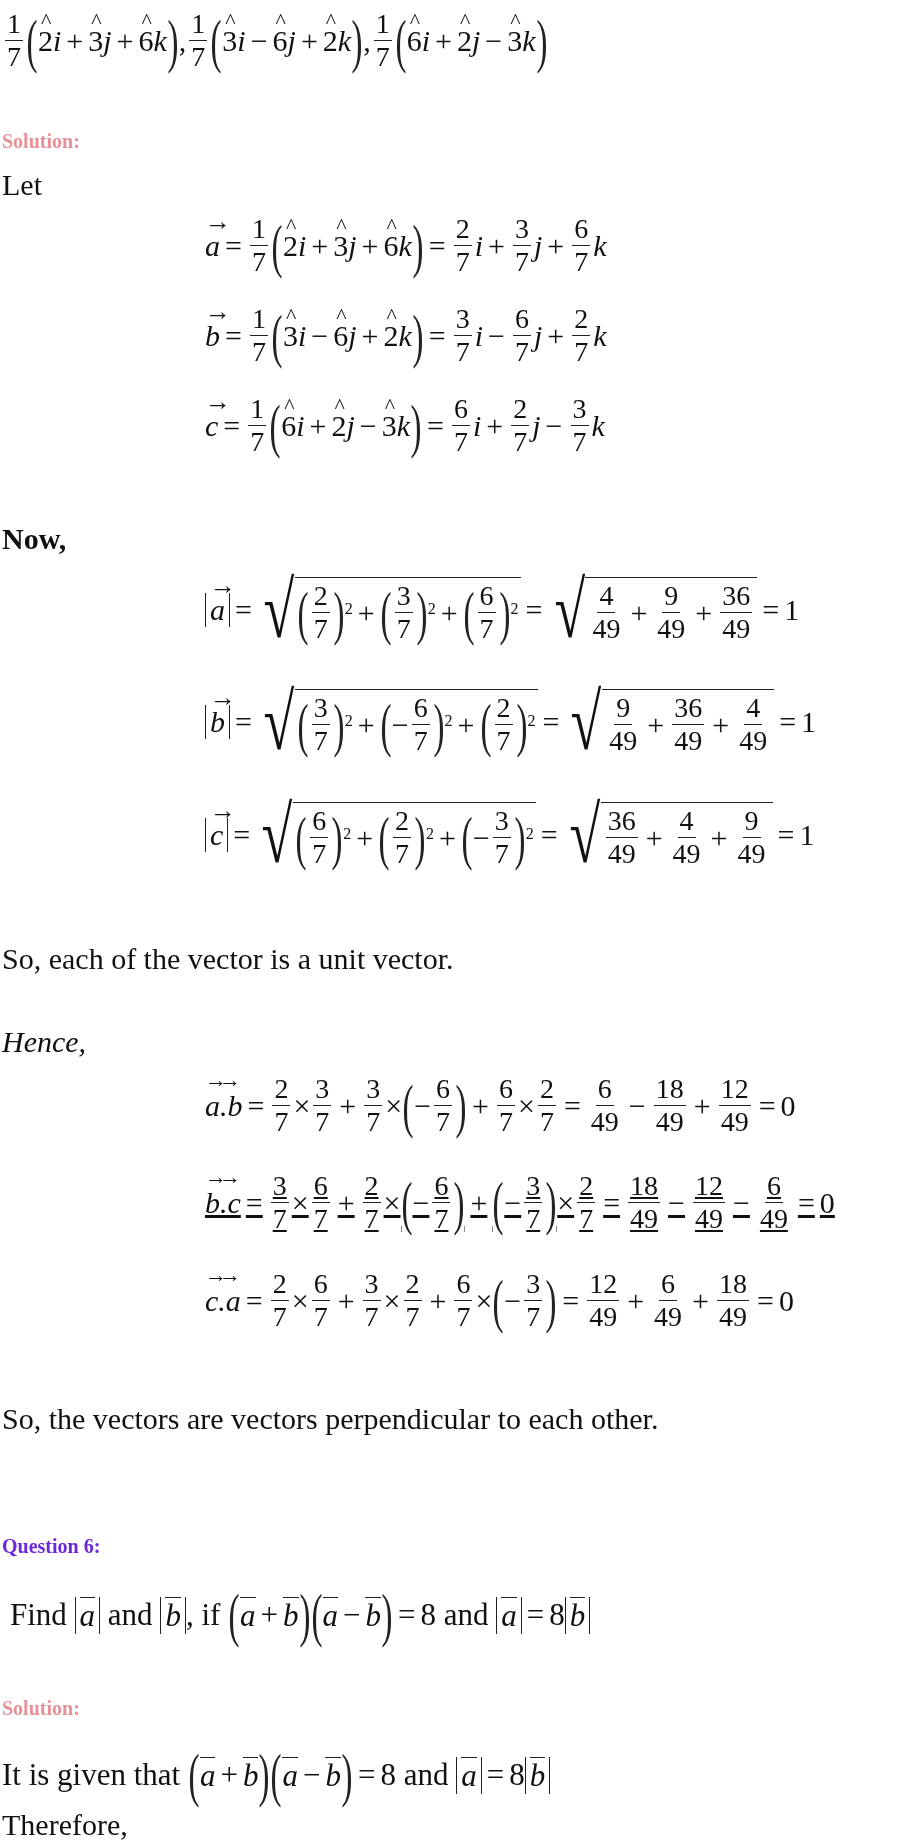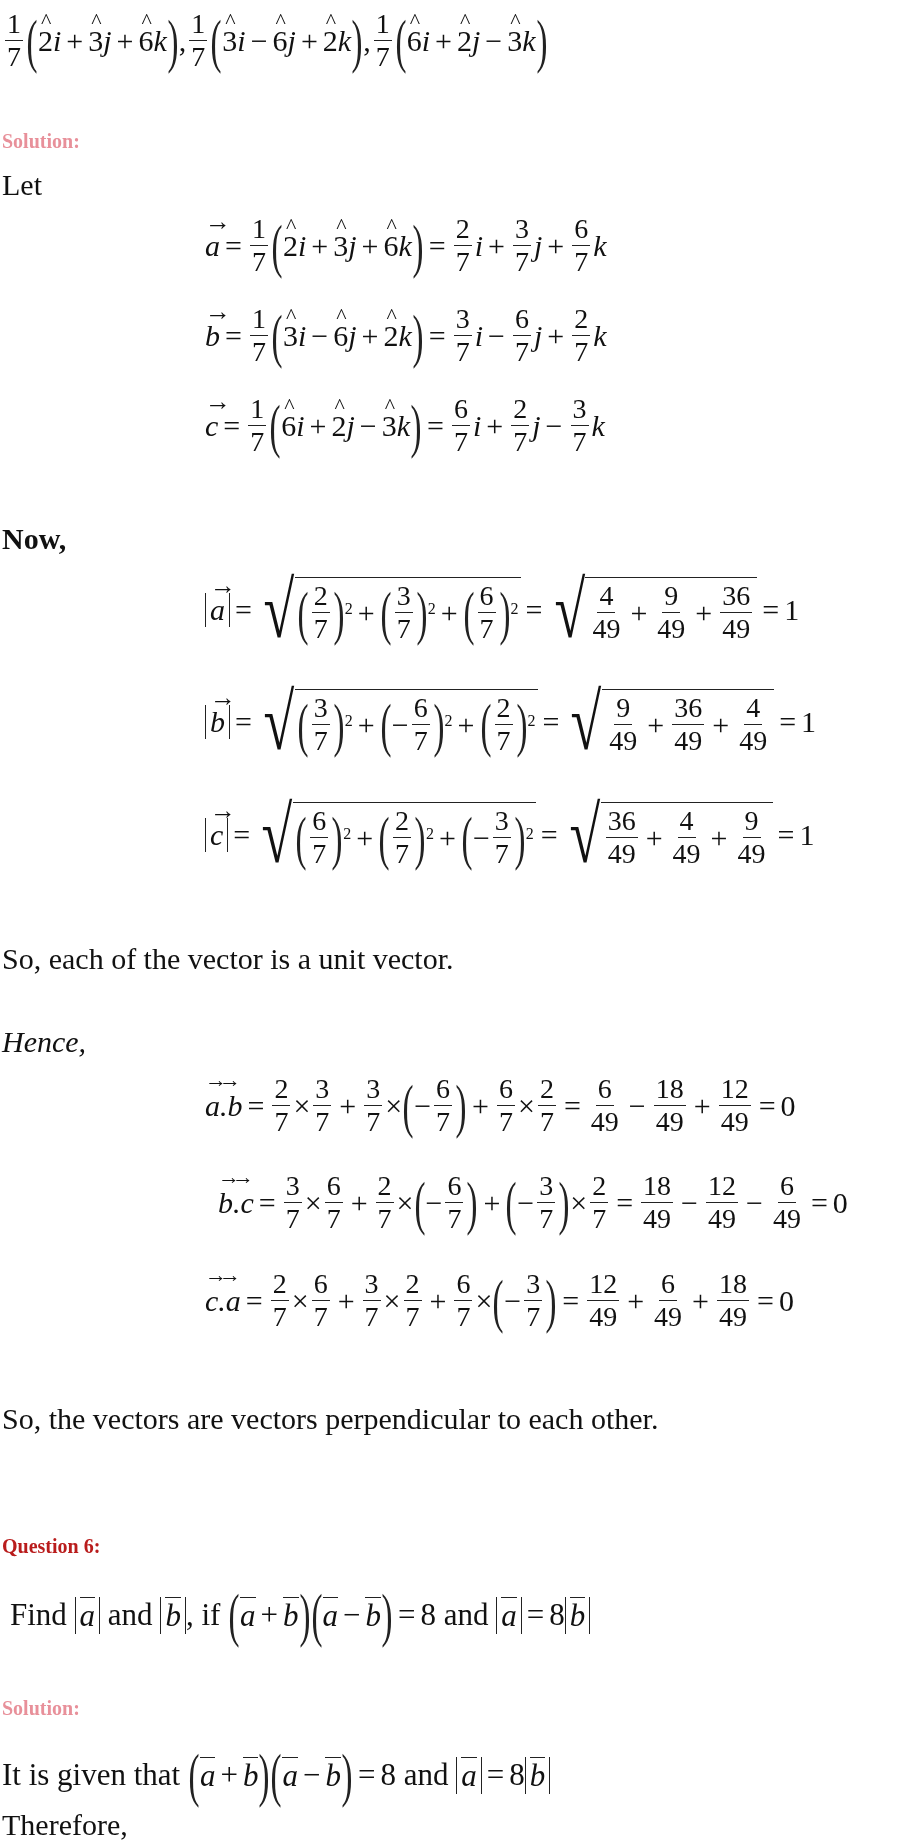--- a/index.html
+++ b/index.html
@@ -2,21 +2,21 @@
 <html><head>
 <meta charset="utf-8">
 <style>
   html, body { margin:0; padding:0; background:#ffffff; }
   body { width:918px; height:1845px; position:relative; overflow:hidden;
          font-family:"Liberation Serif", "DejaVu Serif", serif; color:#111; }
   .abs { position:absolute; }
   .text { font-size:30px; line-height:1.1; white-space:nowrap; }
   .heading { font-size:20px; font-weight:bold; white-space:nowrap; }
   .sol { color:#e8909a; }
-  .q { color:#b91c1c; }
+  .q { color:#6d28d9; }
   .math { font-family:"Liberation Serif", "DejaVu Serif", serif; font-size:30px; white-space:nowrap;
           display:flex; align-items:center; }
   .math i { font-style:italic; }
   .frac { display:inline-flex; flex-direction:column; align-items:center; margin:0 3px;
           font-size:28px; line-height:1; vertical-align:middle; }
   .frac .num { padding:0 2px 2px; border-bottom:1.5px solid #222; }
   .frac .den { padding:2px 2px 0; }
   .paren { font-size:60px; font-weight:100; line-height:1; transform:scaleX(0.55); display:inline-block; margin:0 -4px; color:#222; }
   .op { margin:0 5px; }
   .sqrt { display:inline-flex; align-items:center; }
@@ -345,21 +345,21 @@
     </span><span class="op">−</span>
   <span class="frac">
       <span class="num">18</span>
       <span class="den">49</span>
     </span><span class="op">+</span>
   <span class="frac">
       <span class="num">12</span>
       <span class="den">49</span>
     </span><span class="op">=</span>0
 </div>
-<div class="abs math" style="left:218px;top:1172px;">
+<div class="abs math" style="left:205px;top:1172px;text-decoration:underline;">
   <span class="vec vec2"><i>b.c</i></span><span class="op">=</span>
   <span class="frac">
       <span class="num">3</span>
       <span class="den">7</span>
     </span>×<span class="frac">
       <span class="num">6</span>
       <span class="den">7</span>
     </span><span class="op">+</span>
   <span class="frac">
       <span class="num">2</span>

